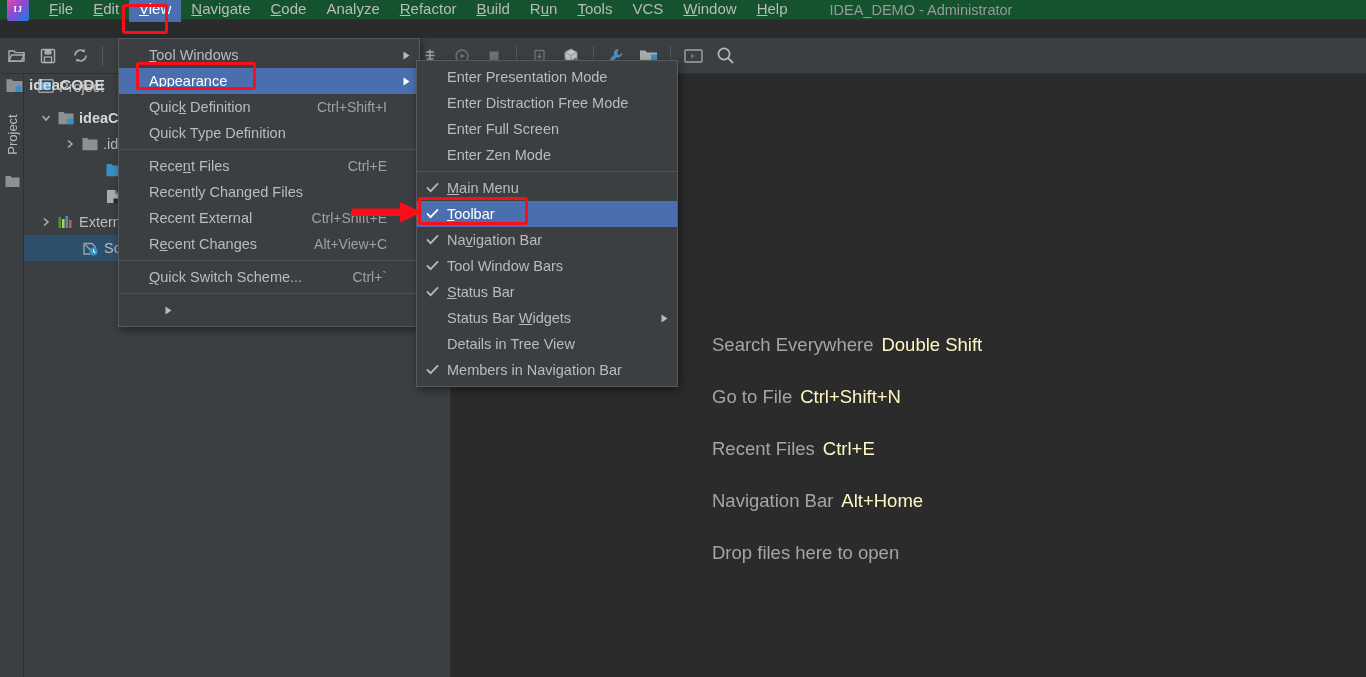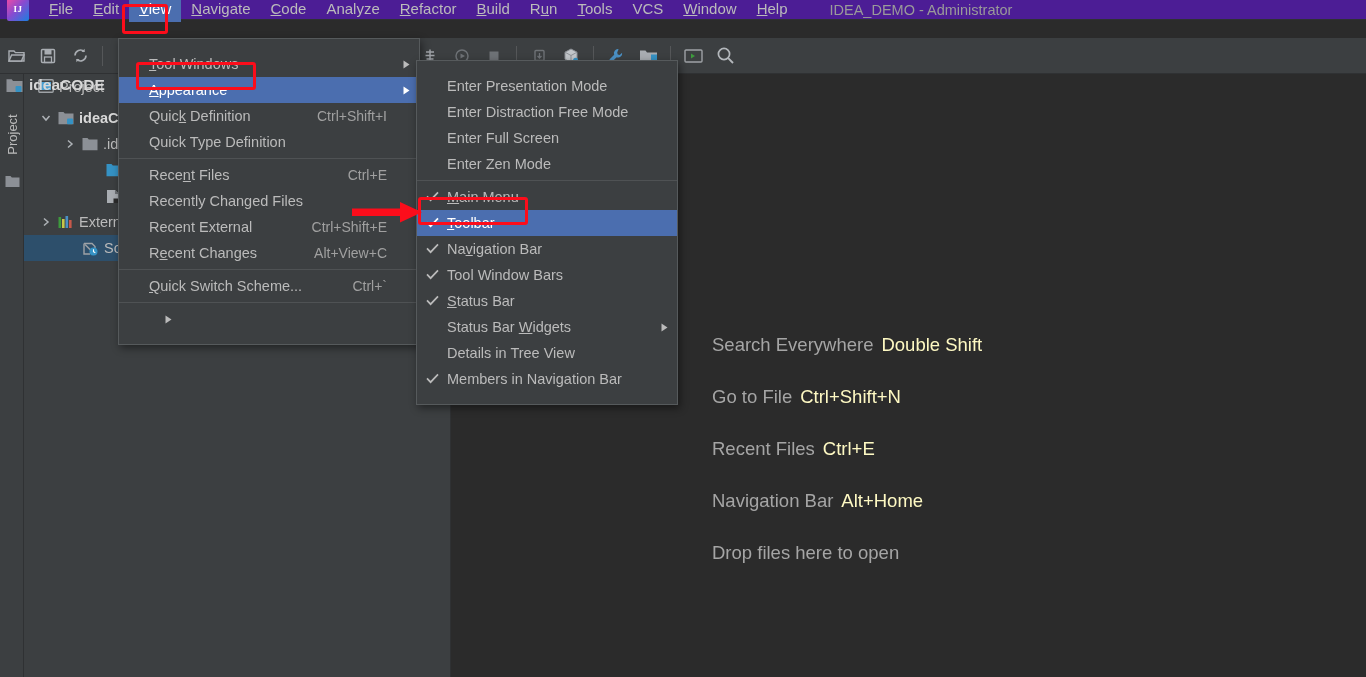--- a/index.html
+++ b/index.html
@@ -9,21 +9,21 @@
     overflow: hidden;
     background: #2b2b2b;
     font-family: "Liberation Sans", sans-serif;
     -webkit-font-smoothing: antialiased;
   }
   #root { position: relative; width: 1366px; height: 677px; }
 
   
   .menubar {
     position: absolute; left: 0; top: 0; width: 1366px; height: 20px;
-    background: #4c1d95;
+    background: #14532d;
     border-bottom: 1px solid #2f3133;
     display: flex; align-items: center;
   }
   .ij-logo {
     width: 22px; height: 22px; margin-left: 7px; margin-right: 10px;
     border-radius: 2px; position: relative; flex: none;
     background: linear-gradient(135deg,#ef4aa4 0%,#8a4ad0 45%,#1a7fe0 100%);
     display: flex; align-items: center; justify-content: center;
   }
   .ij-logo span {
@@ -111,21 +111,21 @@
   .tip-row {
     font-size: 18.5px; color: #a5a5a5; margin-bottom: 30px; white-space: nowrap;
   }
   .tip-key { color: #fef9c3; margin-left: 8px; }
 
   
   .menu {
     position: absolute; background: #3c3f41;
     border: 1px solid #565a5c;
     box-shadow: 2px 3px 8px rgba(0,0,0,.45);
-    padding: 12px 0;
+    padding: 3px 0;
   }
   #view-menu { left: 118px; top: 38px; width: 302px; }
   #appearance-menu { left: 416px; top: 60px; width: 262px; }
   .menu-item {
     position: relative; display: flex; align-items: center;
     height: 26px; padding: 0 8px 0 0;
     color: #bbbbbb; font-size: 14.5px; white-space: nowrap;
   }
   .menu-item.highlight { background: #4b6eaf; color: #ffffff; }
   .mi-check {

